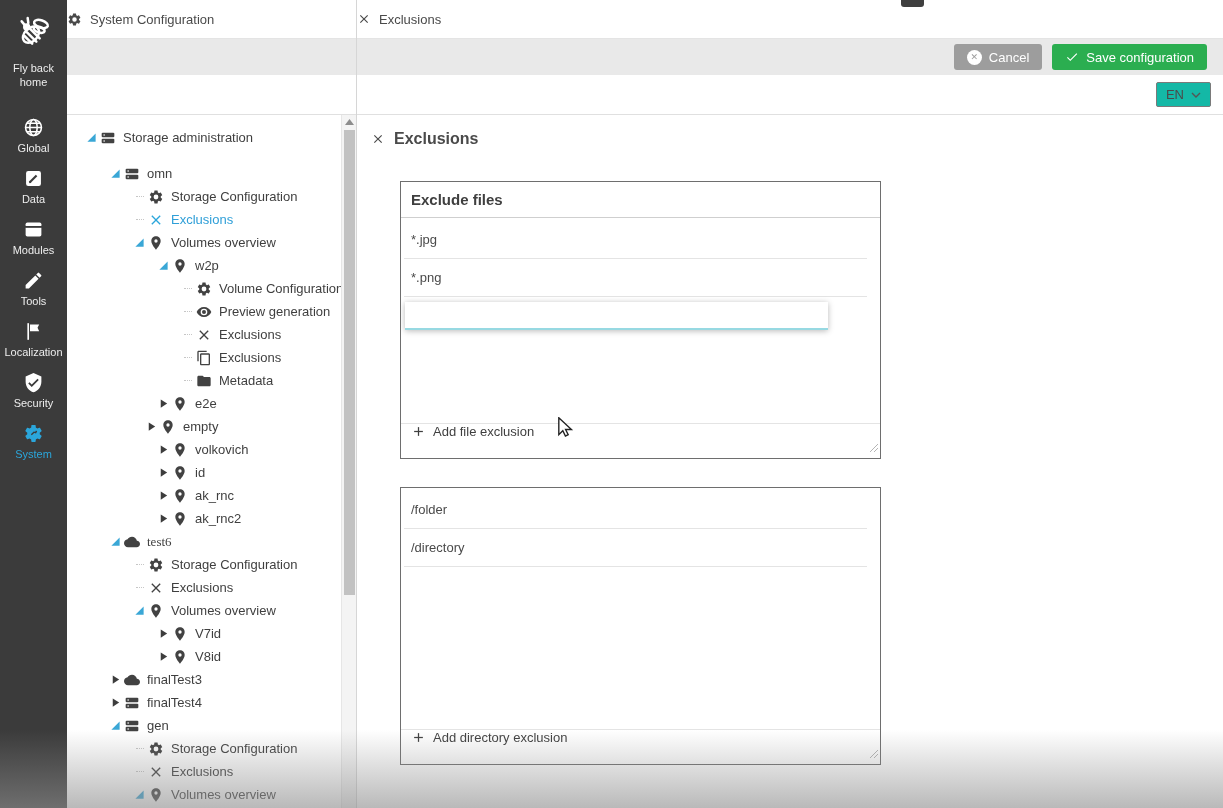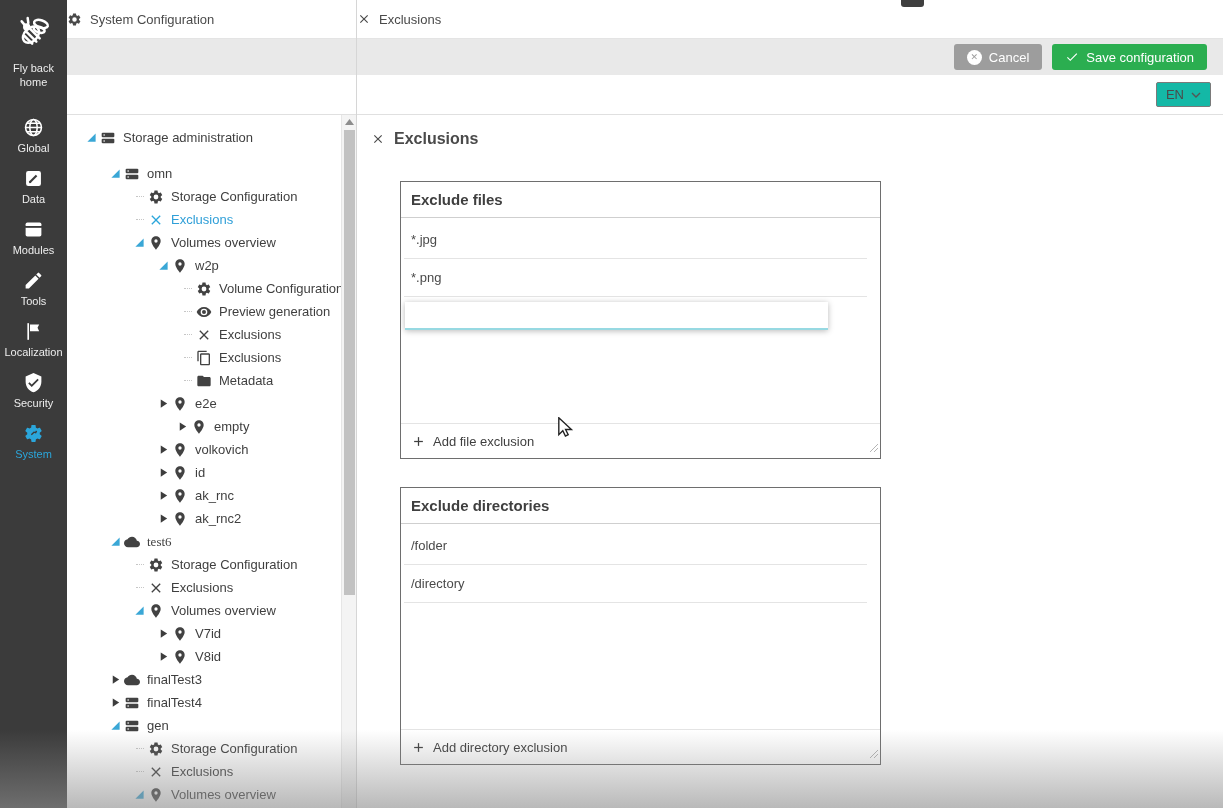--- a/index.html
+++ b/index.html
@@ -72,21 +72,21 @@
   .panel-header { height:36px; line-height:36px; padding-left:10px; font-size:15px; font-weight:bold;
     color:#3f3f3f; border-bottom:1px solid #cfcfcf; flex:none; }
   .panel-body { flex:1; position:relative; overflow:hidden; padding-top:3px; }
   .p-row { height:38px; line-height:38px; margin:0 13px 0 3px; padding-left:7px; font-size:13px;
     color:#4a4a4a; border-bottom:1px solid #e4e4e4; cursor:text; }
   .edit-row { margin:5px 0 0 4px; width:423px; height:28px; background:#fff;
     box-shadow:0 1px 6px rgba(0,0,0,.28); border-bottom:2px solid #97d9e2; }
   .edit-row input { width:100%; height:100%; border:none; outline:none; font-size:13px;
     padding:0 7px; font-family:inherit; color:#4a4a4a; background:transparent; }
   .panel-footer { flex:none; height:35px; border-top:1px solid #e4e4e4; display:flex;
-    align-items:center; gap:7px; padding-left:10px; font-size:13px; color:#3f3f3f; cursor:pointer; }
+    align-items:flex-start; gap:7px; padding-left:10px; font-size:13px; color:#3f3f3f; cursor:pointer; }
   .panel-footer .plus { height:15px; color:#3f3f3f; }
   .resize-handle { position:absolute; right:1px; bottom:1px; cursor:nwse-resize; }
 
   .cursor { position:absolute; left:557px; top:417px; z-index:60; pointer-events:none; }
   .fade { position:absolute; left:0; right:0; bottom:0; height:78px; z-index:50; pointer-events:none;
     background:linear-gradient(to bottom, rgba(145,145,145,0) 0%, rgba(142,142,142,.62) 100%); }
 </style>
 </head>
 <body>
 
@@ -320,21 +320,21 @@
         <span class="tw">
           <svg width="11" height="11" viewBox="0 0 12 12">
             <polygon points="3,1.5 10,6 3,10.5" fill="#3d3d3d"></polygon>
           </svg>
         </span>
         <span class="t-icon"><svg width="16" height="16" viewBox="0 0 24 24">
             <path d="M12 2C8.13 2 5 5.13 5 9c0 5.25 7 13 7 13s7-7.75 7-13c0-3.87-3.13-7-7-7zm0 9.5a2.5 2.5 0 1 1 0-5 2.5 2.5 0 0 1 0 5z" fill="currentColor"></path>
           </svg></span>
         <span class="t-label">e2e</span>
       </div>
-      <div class="tree-item" style="padding-left: 76px; margin-left: 31px;">
+      <div class="tree-item" style="padding-left: 76px;">
         <span class="tw">
           <svg width="11" height="11" viewBox="0 0 12 12">
             <polygon points="3,1.5 10,6 3,10.5" fill="#3d3d3d"></polygon>
           </svg>
         </span>
         <span class="t-icon"><svg width="16" height="16" viewBox="0 0 24 24">
             <path d="M12 2C8.13 2 5 5.13 5 9c0 5.25 7 13 7 13s7-7.75 7-13c0-3.87-3.13-7-7-7zm0 9.5a2.5 2.5 0 1 1 0-5 2.5 2.5 0 0 1 0 5z" fill="currentColor"></path>
           </svg></span>
         <span class="t-label">empty</span>
       </div>
@@ -546,21 +546,20 @@
         <span>Add file exclusion</span>
       </div>
       <span class="resize-handle">
         <svg width="12" height="12" viewBox="0 0 12 12">
             <path d="M11 3L3 11 M11 7l-4 4" stroke="#b5b5b5" stroke-width="1" fill="none"></path>
           </svg>
       </span>
     </section>
 
     <section class="panel panel-1">
-      <div class="panel-header">Exclude directories</div>
       <div class="panel-body">
           <div class="p-row">/folder</div>
           <div class="p-row">/directory</div>
         </div>
       <div class="panel-footer">
         <span class="plus"><svg width="15" height="15" viewBox="0 0 24 24">
               <path d="M11 5h2v14h-2z" fill="currentColor"></path>
               <path d="M5 11h14v2H5z" fill="currentColor"></path>
             </svg></span>
         <span>Add directory exclusion</span>

